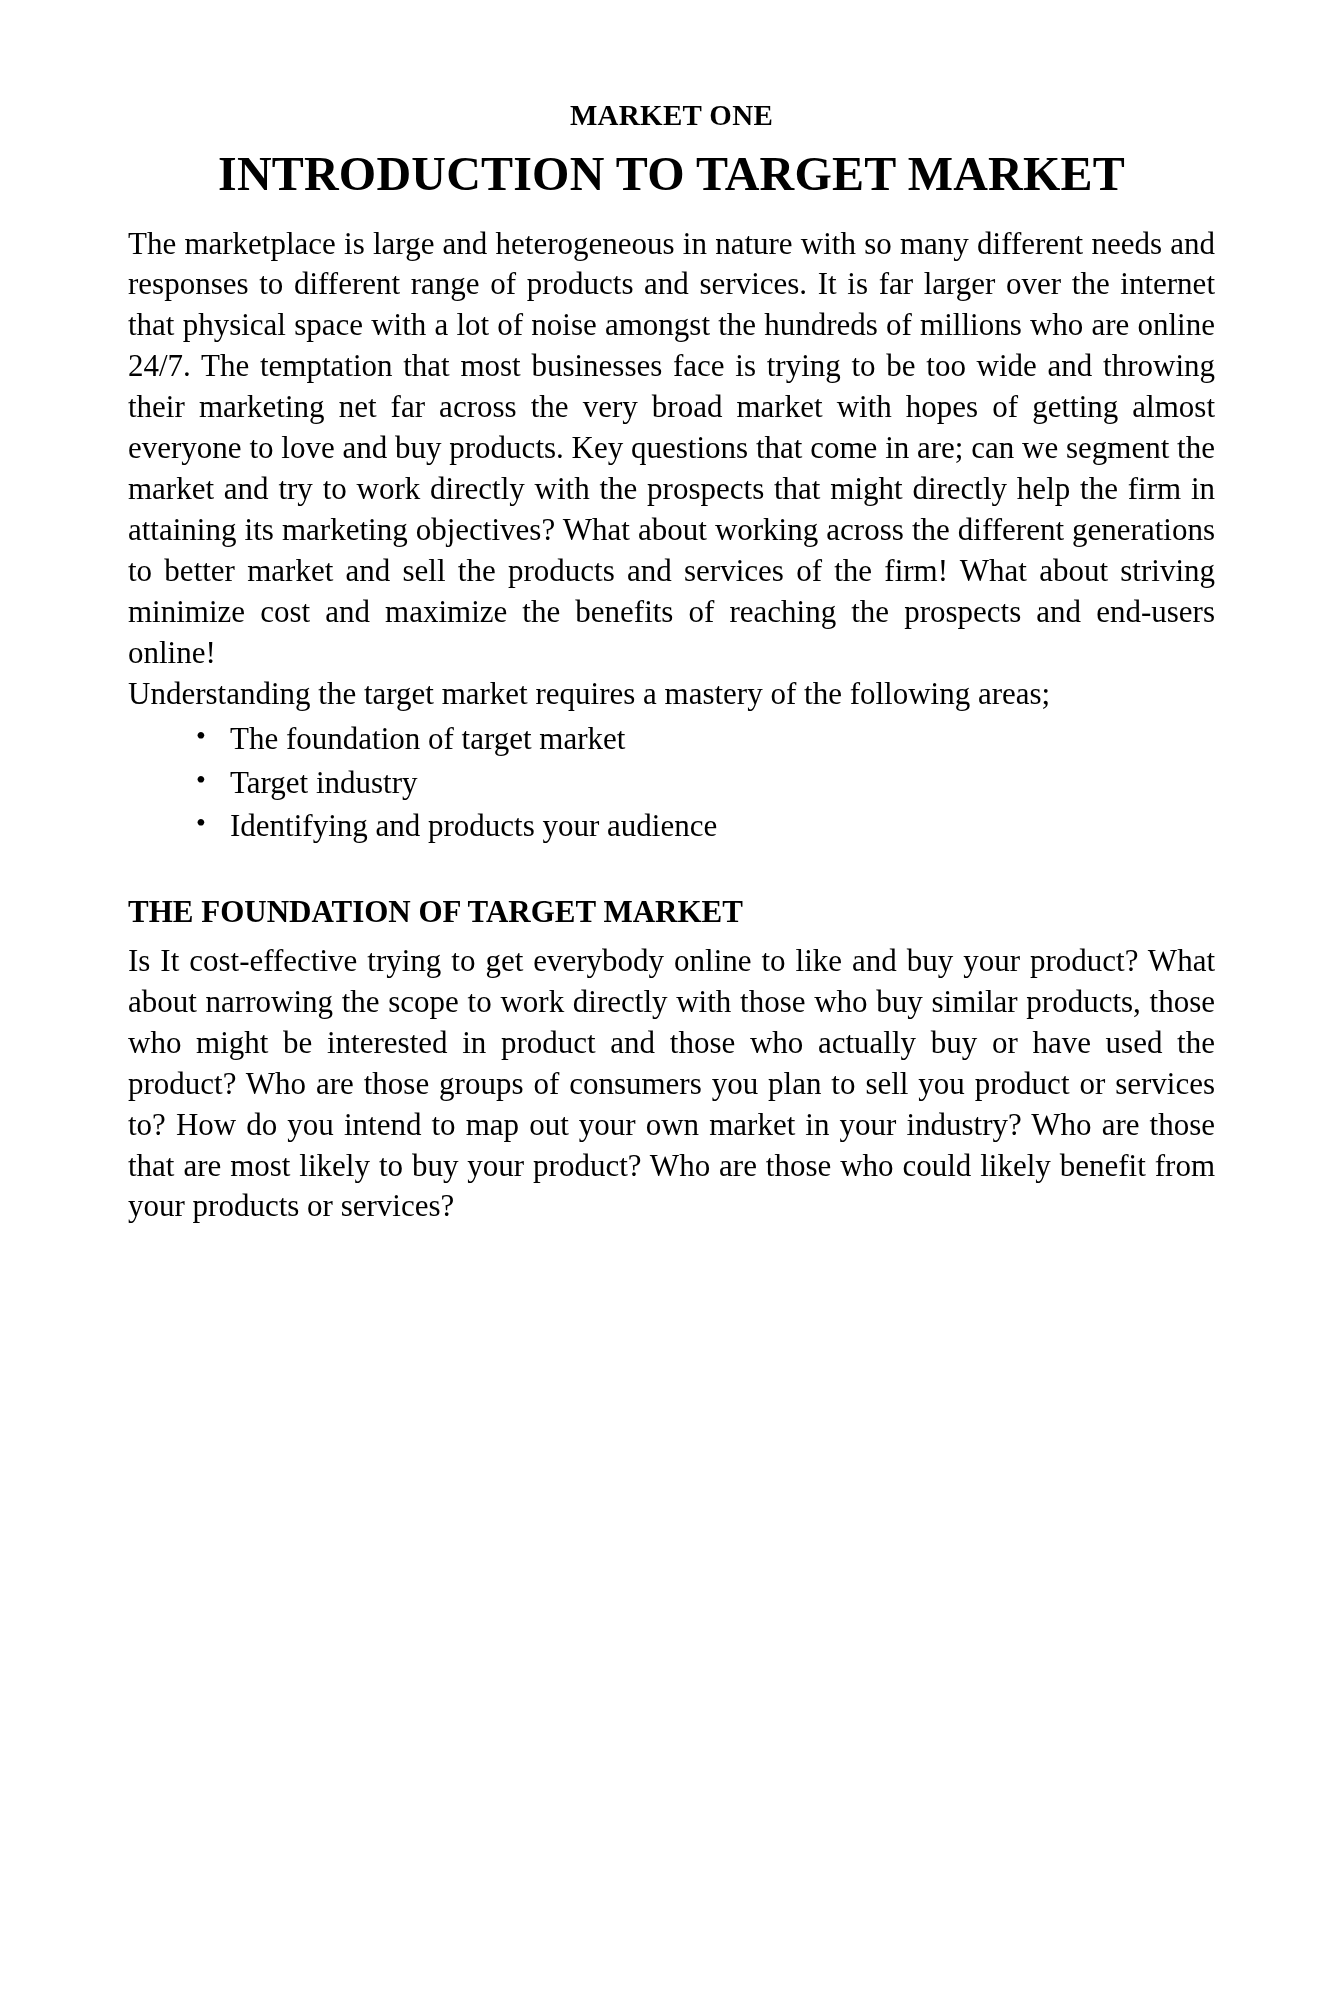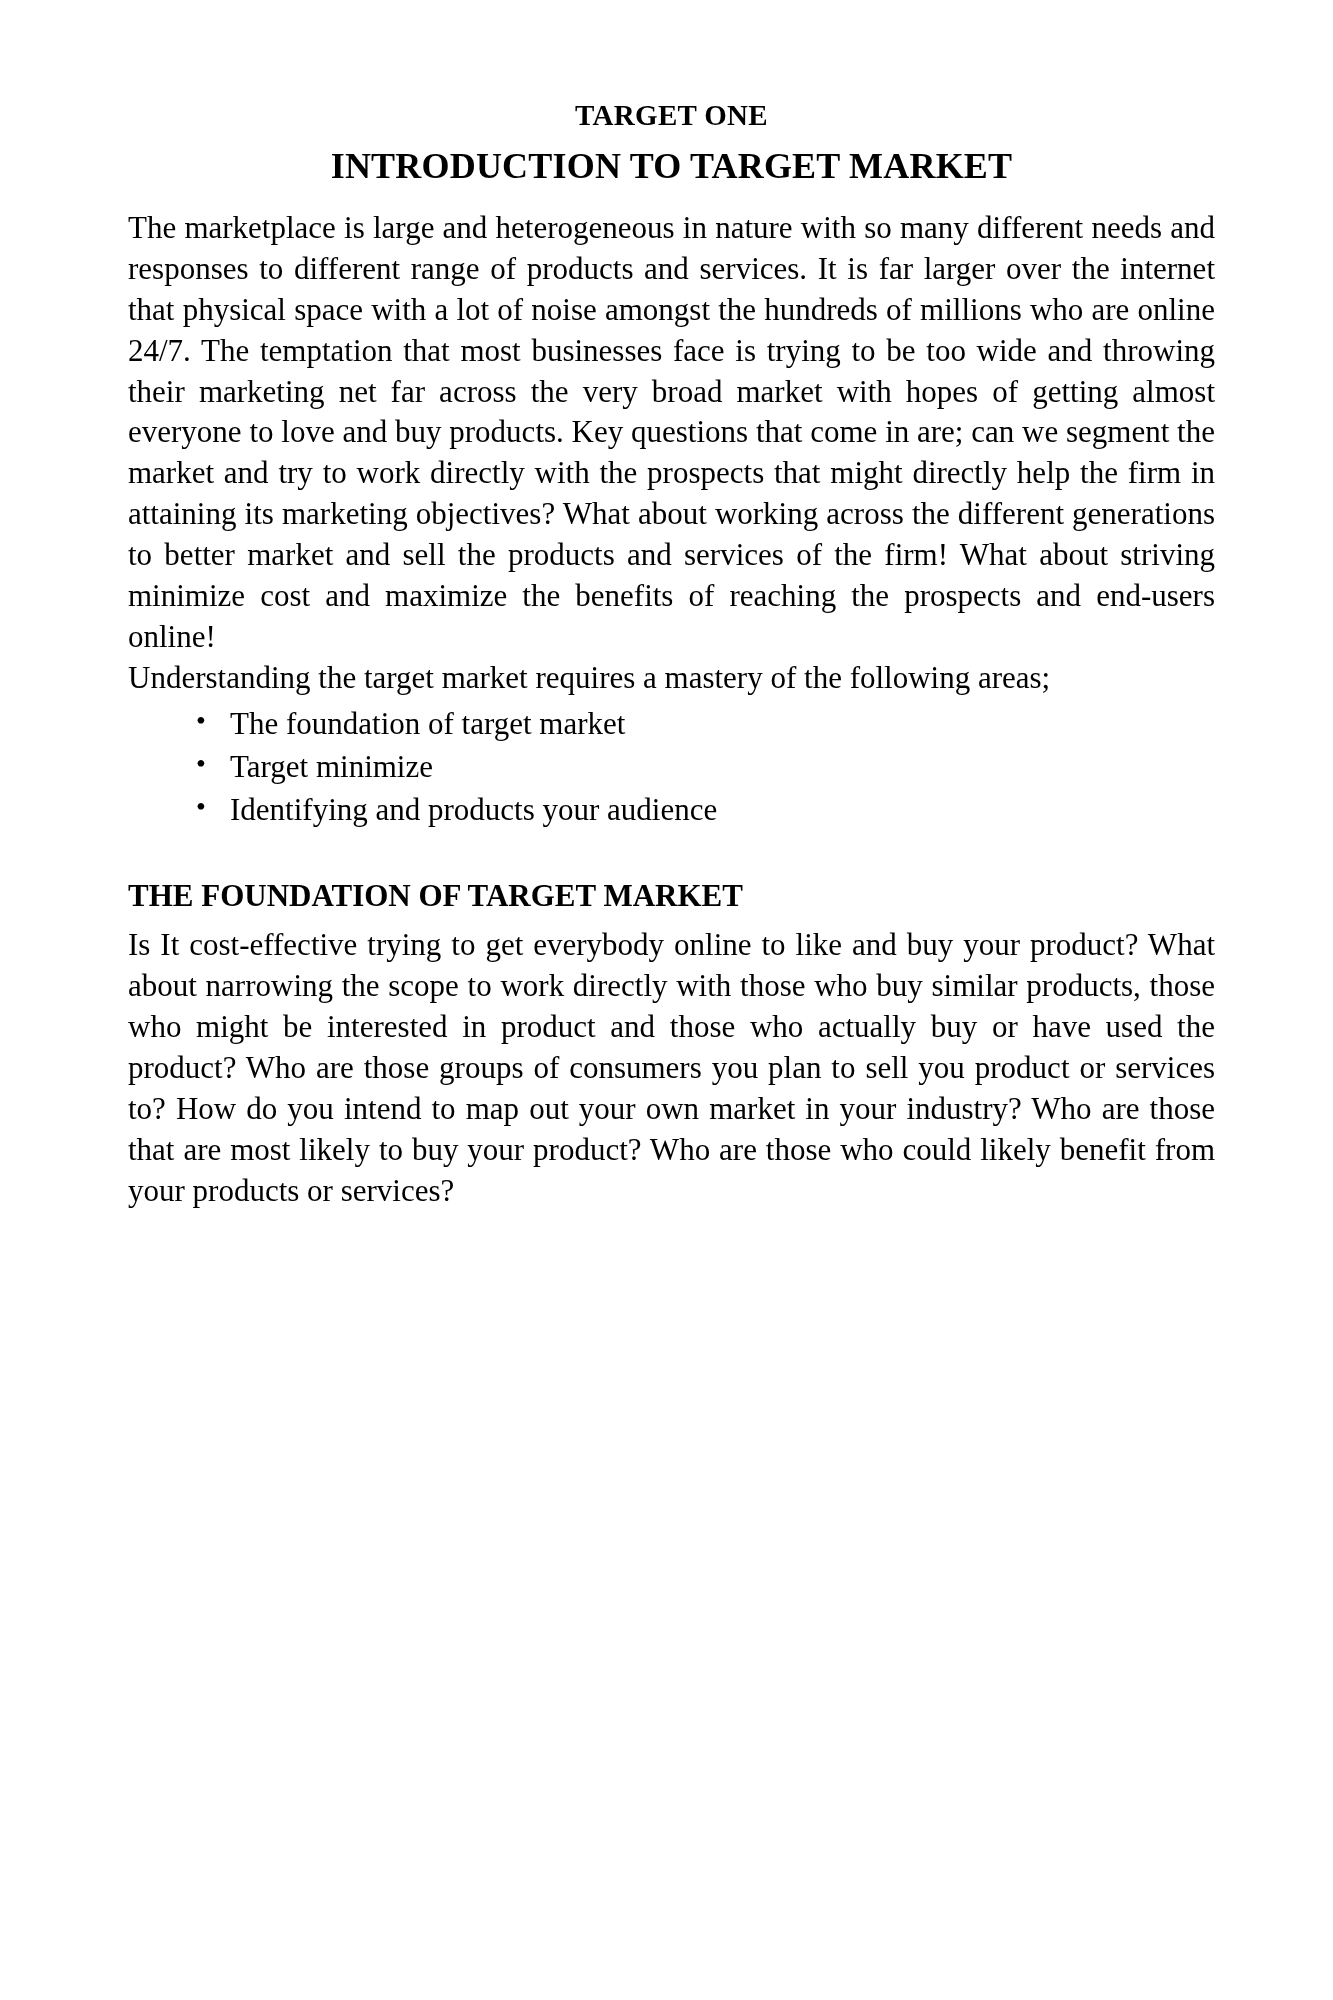--- a/index.html
+++ b/index.html
@@ -24,21 +24,21 @@
     text-align: center;
     font-weight: bold;
     font-size: 29px;
     letter-spacing: 0.3px;
     margin: 0 0 8px 0;
     line-height: 1.35;
   }
   .doc-title {
     text-align: center;
     font-weight: bold;
-    font-size: 36px;
+    font-size: 48px;
     letter-spacing: 0.2px;
     margin: 6px 0 18px 0;
     line-height: 1.3;
   }
   p.body-par {
     text-align: justify;
     text-justify: inter-word;
     font-size: 31px;
     line-height: 1.32;
     margin: 8px 0 0 0;
@@ -73,31 +73,31 @@
     margin: 46px 0 0 0;
     line-height: 1.32;
     text-align: left;
   }
 </style>
 </head>
 <body>
 
 <div class="page">
 
-  <div class="chapter-label">TARGET ONE</div>
+  <div class="chapter-label">MARKET ONE</div>
 
   <div class="doc-title">INTRODUCTION TO TARGET MARKET</div>
 
   <p class="body-par">The marketplace is large and heterogeneous in nature with so many different needs and responses to different range of products and services. It is far larger over the internet that physical space with a lot of noise amongst the hundreds of millions who are online 24/7. The temptation that most businesses face is trying to be too wide and throwing their marketing net far across the very broad market with hopes of getting almost everyone to love and buy products. Key questions that come in are; can we segment the market and try to work directly with the prospects that might directly help the firm in attaining its marketing objectives? What about working across the different generations to better market and sell the products and services of the firm! What about striving minimize cost and maximize the benefits of reaching the prospects and end-users online!</p>
 
   <p class="body-par">Understanding the target market requires a mastery of the following areas;</p>
 
   <ul class="bullets">
     <li>The foundation of target market</li>
-    <li>Target minimize</li>
+    <li>Target industry</li>
     <li>Identifying and products  your audience</li>
   </ul>
 
   <h2 class="section-head">THE FOUNDATION OF TARGET MARKET</h2>
 
   <p class="body-par">Is It cost-effective trying to get everybody online to like and buy your product? What about narrowing the scope to work directly with those who buy similar products, those who might be interested in product and those who actually buy or have used the product? Who are those groups of consumers you plan to sell you product or services to? How do you intend to map out your own market in your industry? Who are those that are most likely to buy your product? Who are those who could likely benefit from your products or services?</p>
 
 </div>
 
 </body></html>

